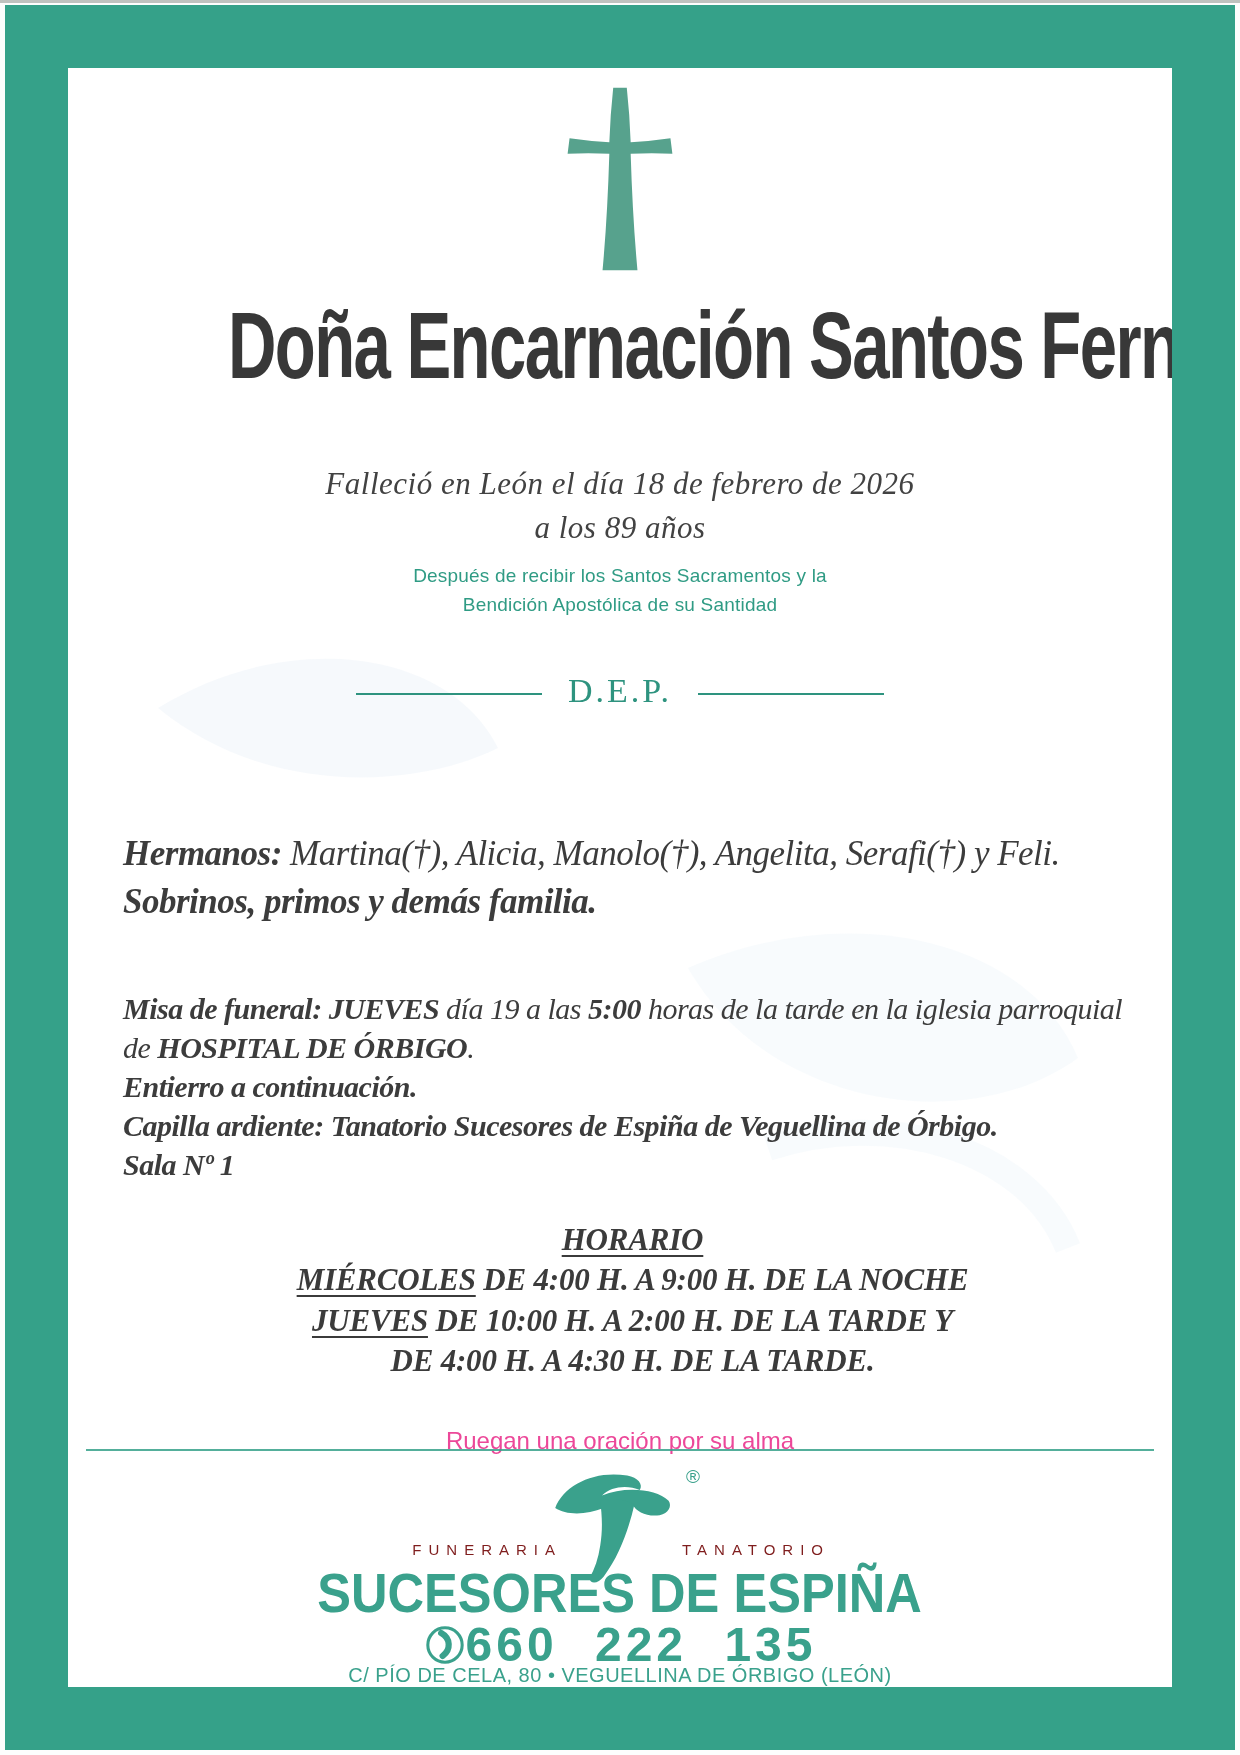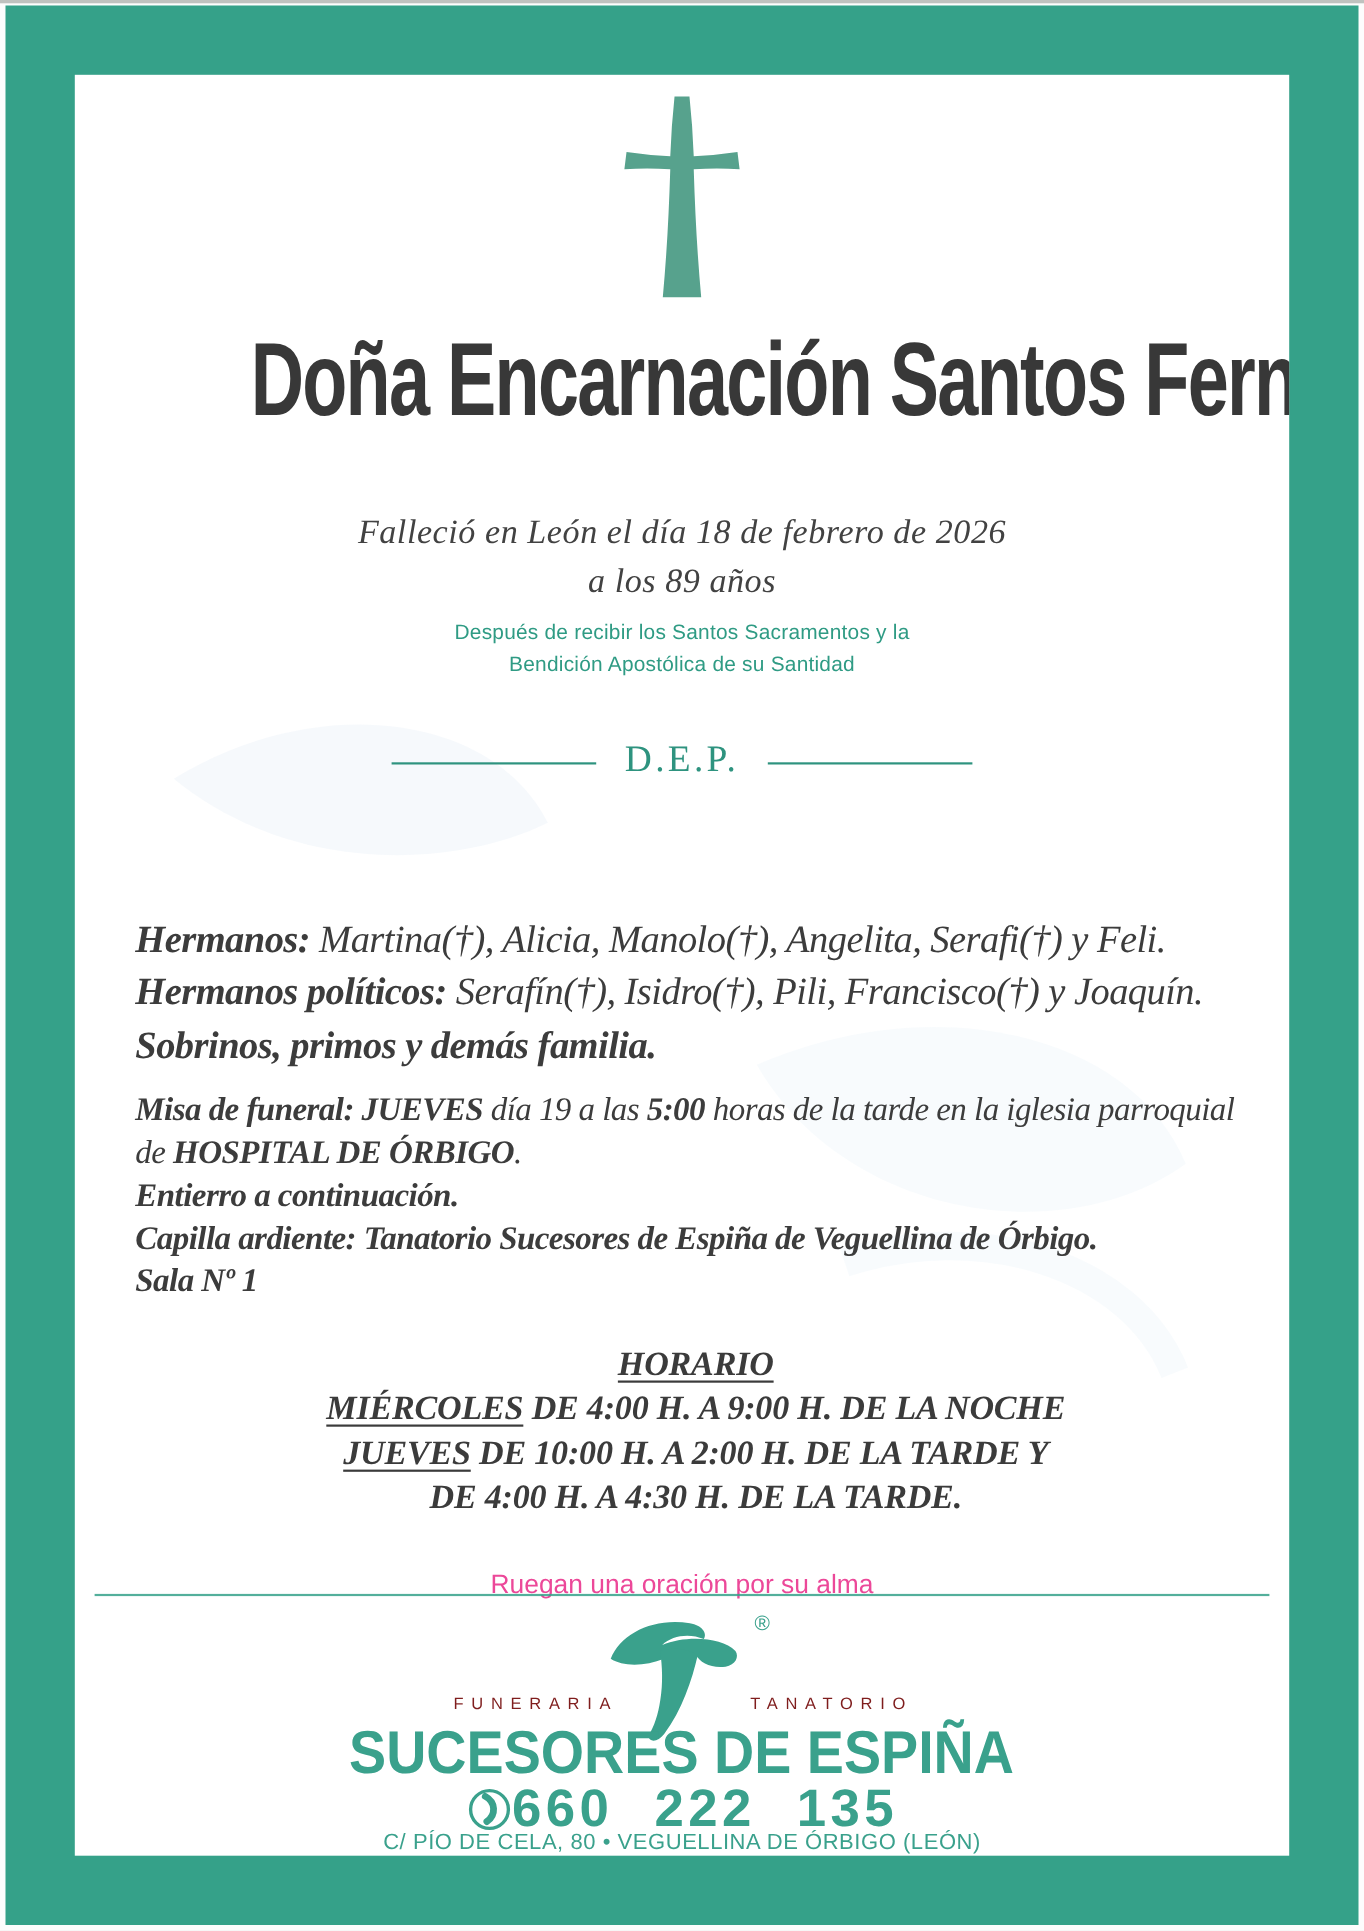--- a/index.html
+++ b/index.html
@@ -116,21 +116,20 @@
       </div>
 
       <div class="block dep-row">
         <span class="dep-line"></span>
         <span class="dep-text">D.E.P.</span>
         <span class="dep-line"></span>
       </div>
 
       <div class="block family">
         <div><span class="b">Hermanos: </span><span>Martina(†), Alicia, Manolo(†), Angelita, Serafi(†) y Feli.</span></div>
-        <div><span class="b">Hermanos políticos: </span><span>Serafín(†), Isidro(†), Pili, Francisco(†) y Joaquín.</span></div>
         <div class="b">Sobrinos, primos y demás familia.</div>
       </div>
 
       <div class="block funeral">
         <div><span class="b">Misa de funeral: </span><span class="b">JUEVES</span><span> día 19 a las </span><span class="b">5:00</span><span> horas de la tarde en la iglesia parroquial de </span><span class="b">HOSPITAL DE ÓRBIGO</span><span>.</span></div>
         <div class="b">Entierro a continuación.</div>
         <div><span class="b">Capilla ardiente: </span><span class="b">Tanatorio Sucesores de Espiña de Veguellina de Órbigo.</span></div>
         <div class="b">Sala Nº 1</div>
       </div>
 

